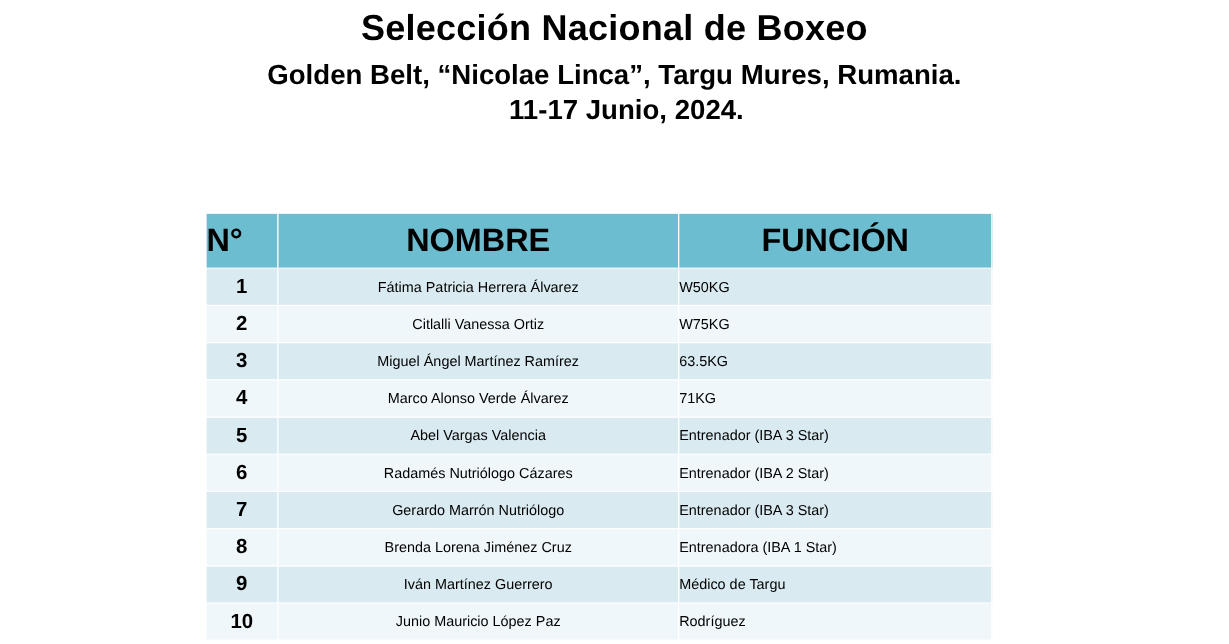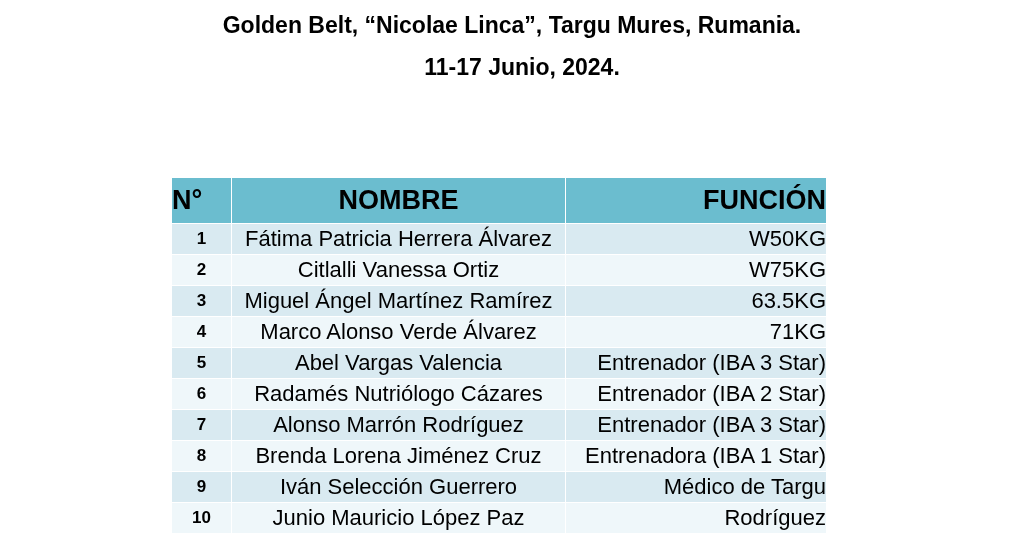--- a/index.html
+++ b/index.html
@@ -34,21 +34,21 @@
   .title-sub {
     font-size: 23px;
     font-weight: bold;
     line-height: 1.3;
     margin: 5px 0 0 0;
   }
   .title-sub-line2 {
     font-size: 23px;
     font-weight: bold;
     line-height: 1.3;
-    margin: 12px;
+    margin: 0;
     padding-left: 20px;
   }
   .table-wrap {
     position: absolute;
     left: 171px;
     top: 177px;
     width: 653px;
   }
   table.roster {
     border-collapse: collapse;
@@ -75,54 +75,55 @@
     padding-left: 7px;
     box-sizing: border-box;
   }
   th.col-name {
     width: 333px;
     text-align: center;
     margin-top: 47px;
   }
   th.col-role {
     width: 260px;
-    text-align: right;
+    text-align: center;
   }
   tbody td {
     height: 30px;
-    font-size: 22px;
+    font-size: 12px;
     vertical-align: middle;
   }
   tbody td.num {
     width: 60px;
     text-align: center;
     font-weight: bold;
     font-size: 17px;
   }
   tbody td.name {
     width: 333px;
     text-align: center;
   }
   tbody td.role {
     width: 260px;
-    text-align: right;
+    text-align: left;
   }
   tbody tr.odd td {
     background: #d9eaf1;
   }
   tbody tr.even td {
     background: #eff7fa;
   }
 </style>
 </head>
 <body>
 
 <div class="page">
 
   <div class="header">
+    <h1 class="title-main">Selección Nacional de Boxeo</h1>
     <p class="title-sub">Golden Belt, “Nicolae Linca”, Targu Mures, Rumania.</p>
     <p class="title-sub-line2">11-17 Junio, 2024.</p>
   </div>
 
   <div class="table-wrap">
     <table class="roster">
       <thead>
         <tr>
           <th class="col-num">N°</th>
           <th class="col-name">NOMBRE</th>
@@ -155,31 +156,31 @@
           <td class="name">Abel Vargas Valencia</td>
           <td class="role">Entrenador (IBA 3 Star)</td>
         </tr>
         <tr class="even">
           <td class="num">6</td>
           <td class="name">Radamés Nutriólogo Cázares</td>
           <td class="role">Entrenador (IBA 2 Star)</td>
         </tr>
         <tr class="odd">
           <td class="num">7</td>
-          <td class="name">Alonso Marrón Rodríguez</td>
+          <td class="name">Gerardo Marrón Nutriólogo</td>
           <td class="role">Entrenador (IBA 3 Star)</td>
         </tr>
         <tr class="even">
           <td class="num">8</td>
           <td class="name">Brenda Lorena Jiménez Cruz</td>
           <td class="role">Entrenadora (IBA 1 Star)</td>
         </tr>
         <tr class="odd">
           <td class="num">9</td>
-          <td class="name">Iván Selección Guerrero</td>
+          <td class="name">Iván Martínez Guerrero</td>
           <td class="role">Médico de Targu</td>
         </tr>
         <tr class="even">
           <td class="num">10</td>
           <td class="name">Junio Mauricio López Paz</td>
           <td class="role">Rodríguez</td>
         </tr>
       </tbody>
     </table>
   </div>

